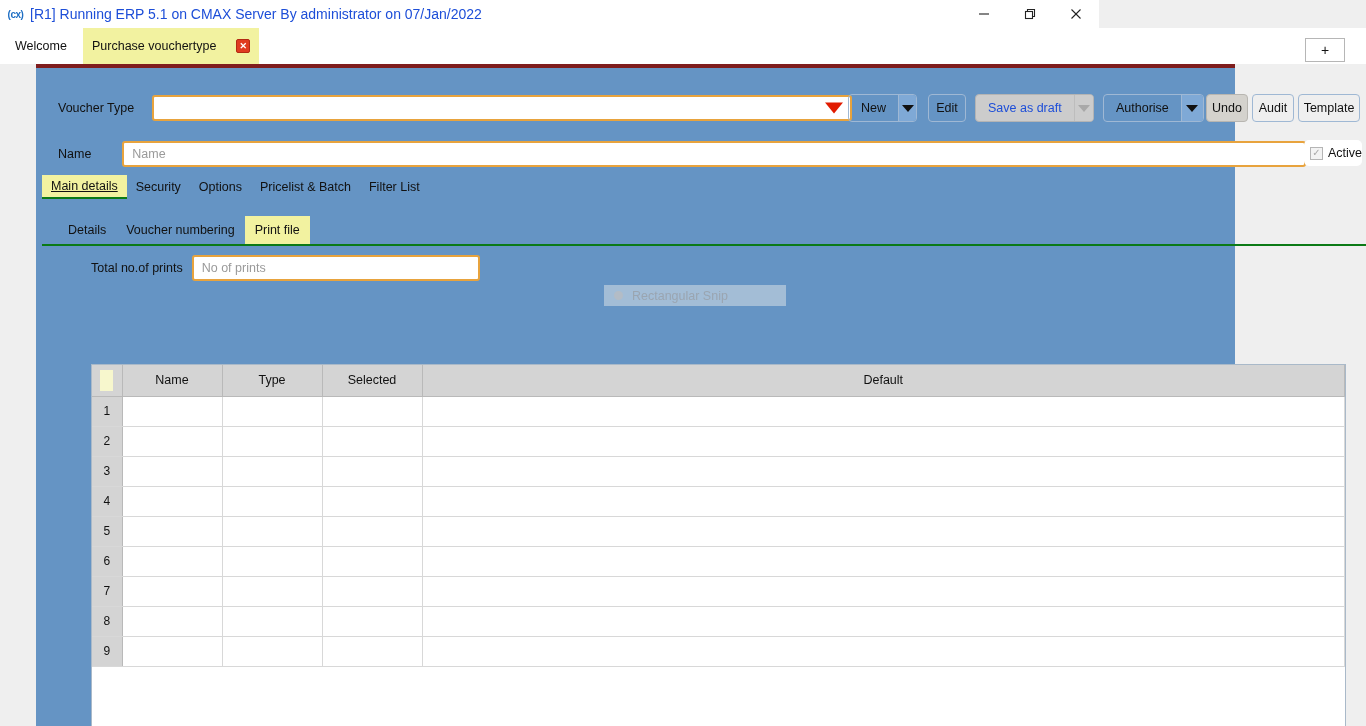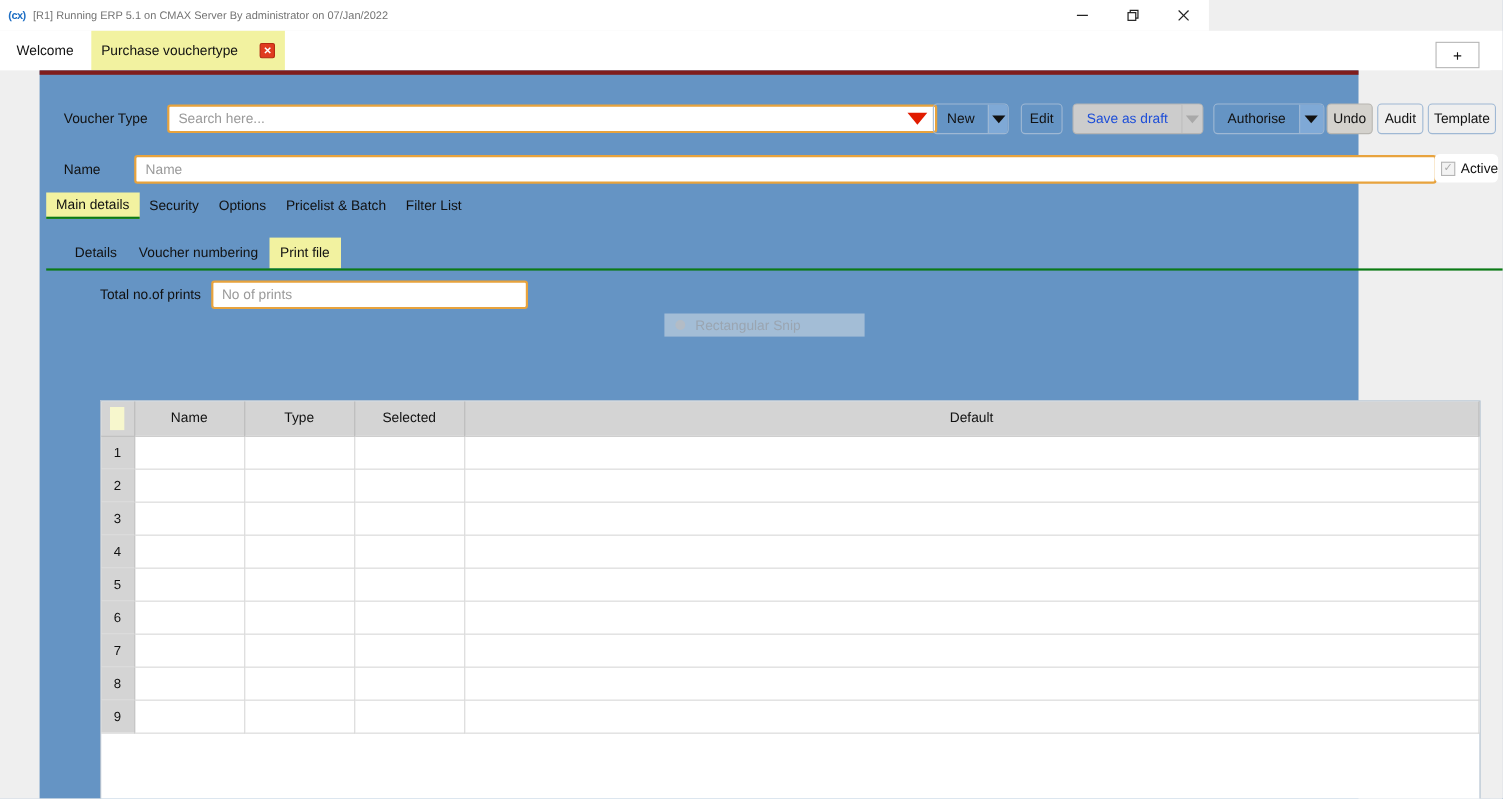--- a/index.html
+++ b/index.html
@@ -16,21 +16,21 @@
     position: absolute; left: 0; top: 0; width: 1099px; height: 28px;
     background: #ffffff; display: flex; align-items: center;
   }
   .title-icon {
     margin-left: 7px; width: 17px; height: 16px;
     color: #1f6fc4; font-size: 10px; font-weight: bold;
     display: flex; align-items: center; justify-content: center;
     letter-spacing: -0.5px;
   }
   .title-text {
-    margin-left: 6px; font-size: 10px; color: #737373; white-space: nowrap;
+    margin-left: 6px; font-size: 14px; color: #1d4ed8; white-space: nowrap;
   }
   .win-controls { position: absolute; right: 0; top: 0; height: 28px; display: flex; }
   .win-btn {
     width: 46px; height: 28px; display: flex; align-items: center; justify-content: center;
     font-size: 12px; color: #222; background: transparent;
   }
   .win-btn svg { display: block; }
 
   
   .tabstrip {
@@ -130,21 +130,21 @@
     font-size: 10px; color: #a9a9a9; line-height: 1;
   }
   .active-chip span.txt { font-size: 12.5px; color: #111; }
 
   
   .maintabs { position: absolute; left: 6px; top: 107px; height: 24px; display: flex; align-items: stretch; }
   .mtab {
     display: flex; align-items: center; padding: 0 9px;
     font-size: 12.5px; color: #111; white-space: nowrap;
   }
-  .mtab.active { background: #f2f2a0; border-bottom: 2px solid #0b7a16; }
+  .mtab.active { background: #f2f2a0; border-bottom: 2px solid #0b7a16; text-decoration: underline; }
 
   .subtabs { position: absolute; left: 22px; top: 148px; height: 28px; display: flex; align-items: stretch; }
   .stab {
     display: flex; align-items: center; padding: 0 10px;
     font-size: 12.5px; color: #111; white-space: nowrap;
   }
   .stab.active { background: #f2f2a0; }
   .subtab-rule {
     position: absolute; left: 6px; top: 176px; width: 1325px; height: 2px; background: #0b7a16;
   }
@@ -242,21 +242,20 @@
   </div>
   <div class="newtab">+</div>
 
   <div class="rightstrip"></div>
 
   <div class="workarea">
 
     <div class="row-voucher">
       <span class="lbl">Voucher Type</span>
       <div class="searchbox">
-        <input type="text" placeholder="Search here..." style="">
         <span class="caret-red"></span>
       </div>
     </div>
 
     <div class="btn split" style="position:absolute;left:812px;top:26px;width:69px;">
       <span class="lab">New</span>
       <span class="arw">
           <i class="tri-down"></i>
         </span>
     </div>

